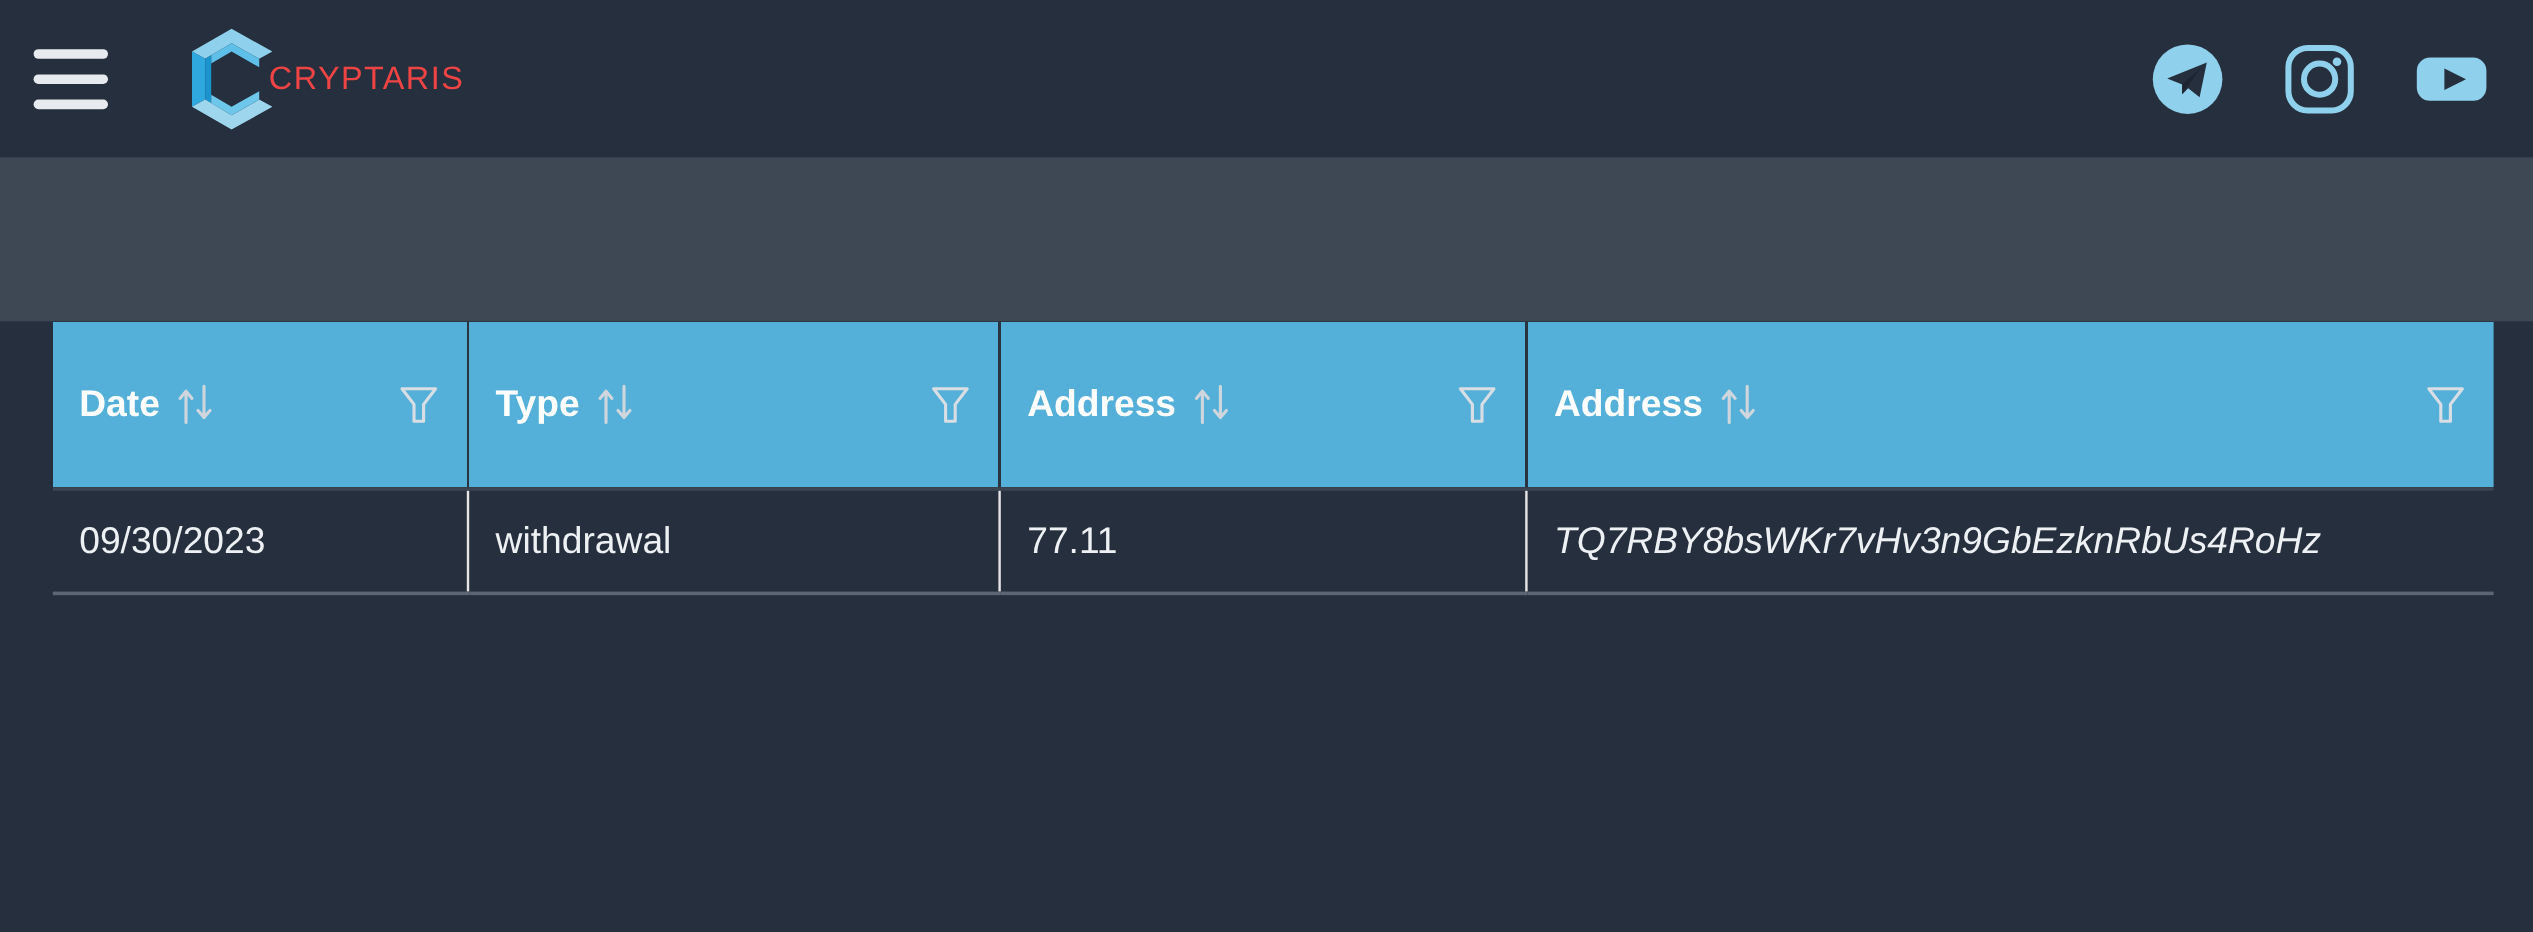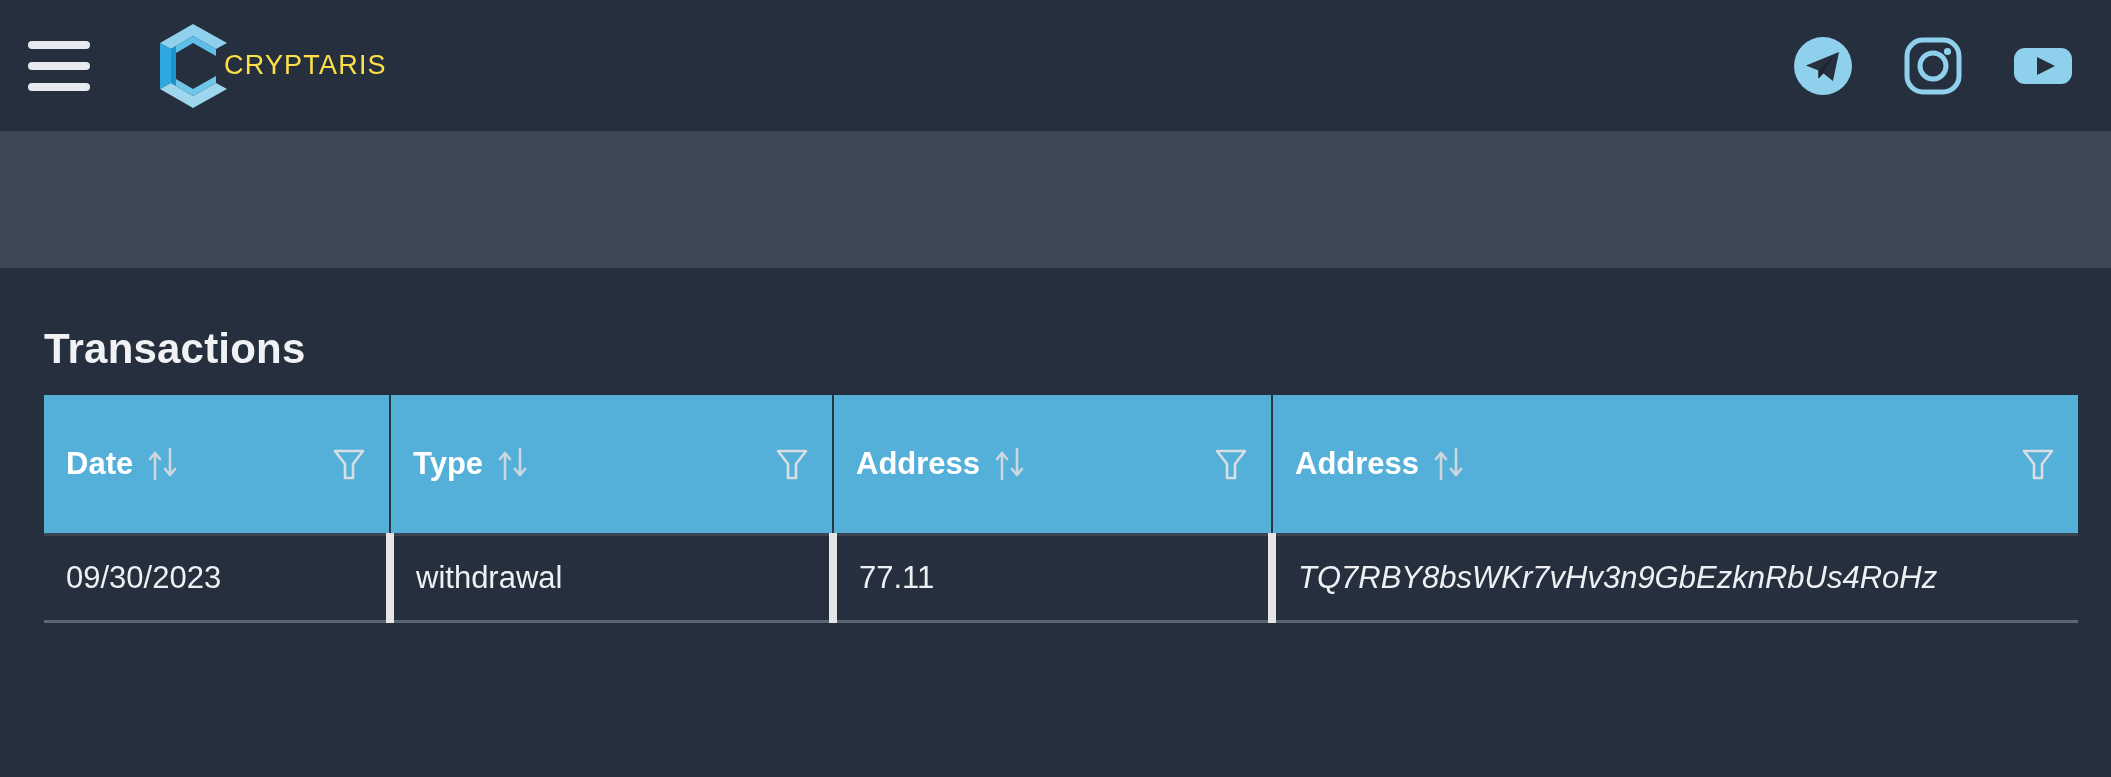--- a/index.html
+++ b/index.html
@@ -30,21 +30,21 @@
     display:block; height:8px; width:62px;
     background:#e7eaee; border-radius:4px;
   }
   .brand{
     display:flex; align-items:center;
     margin-left:64px;
     flex:0 0 auto;
   }
   .logo-mark{ width:78px; height:86px; display:block; }
   .brand-name{
-    color:#fde047;
+    color:#ef4444;
     font-size:27px;
     letter-spacing:1.2px;
     margin-left:-8px;
     white-space:nowrap;
   }
   .social{
     margin-left:auto;
     display:flex; align-items:center; gap:46px;
     padding-right:4px;
   }
@@ -113,21 +113,21 @@
     cursor:pointer;
   }
   tbody td{
     height:87px;
     padding:0 22px;
     color:#eef1f4;
     font-size:31px;
     white-space:nowrap;
     overflow:hidden;
     text-overflow:clip;
-    border-right:8px solid #e5e5e5;
+    border-right:2px solid #e5e5e5;
     border-bottom:3px solid #5c6673;
     background:#262f3d;
     vertical-align:middle;
   }
   tbody td:last-child{ border-right:none;font-style:italic; }
   tbody tr:first-child td{ border-top:3px solid #3b4552; }
 
   .col-date{ width:346px; }
   .col-type{ width:443px; }
   .col-amount{ width:439px; }
@@ -181,21 +181,20 @@
       </svg>
     </div>
 
   </div>
 </div>
 
 <div class="subbar"></div>
 
 <div class="content">
 
-  <div class="page-title">Transactions</div>
 
   <div class="table-wrap">
     <table>
       <colgroup>
         <col class="col-date">
         <col class="col-type">
         <col class="col-amount">
         <col class="col-address">
       </colgroup>
       <thead>

